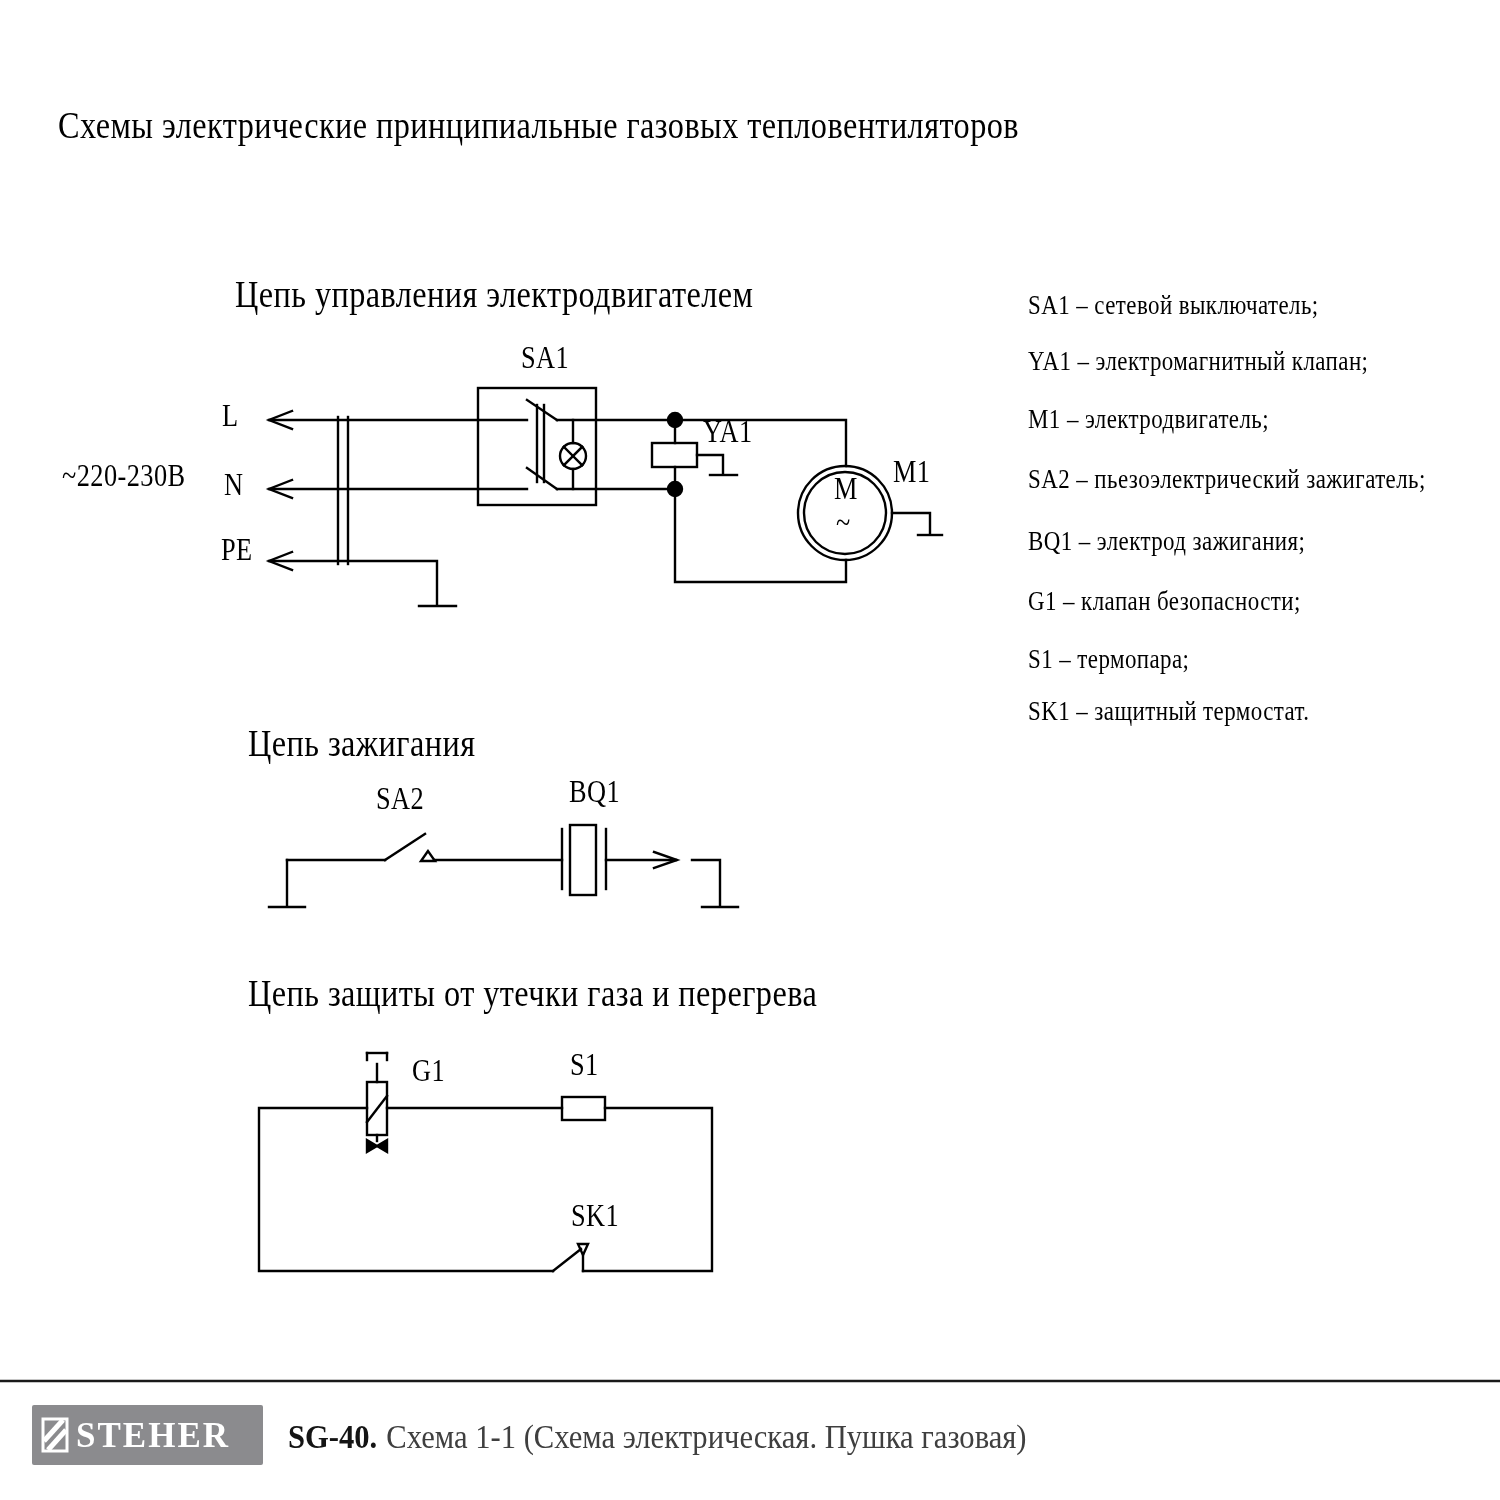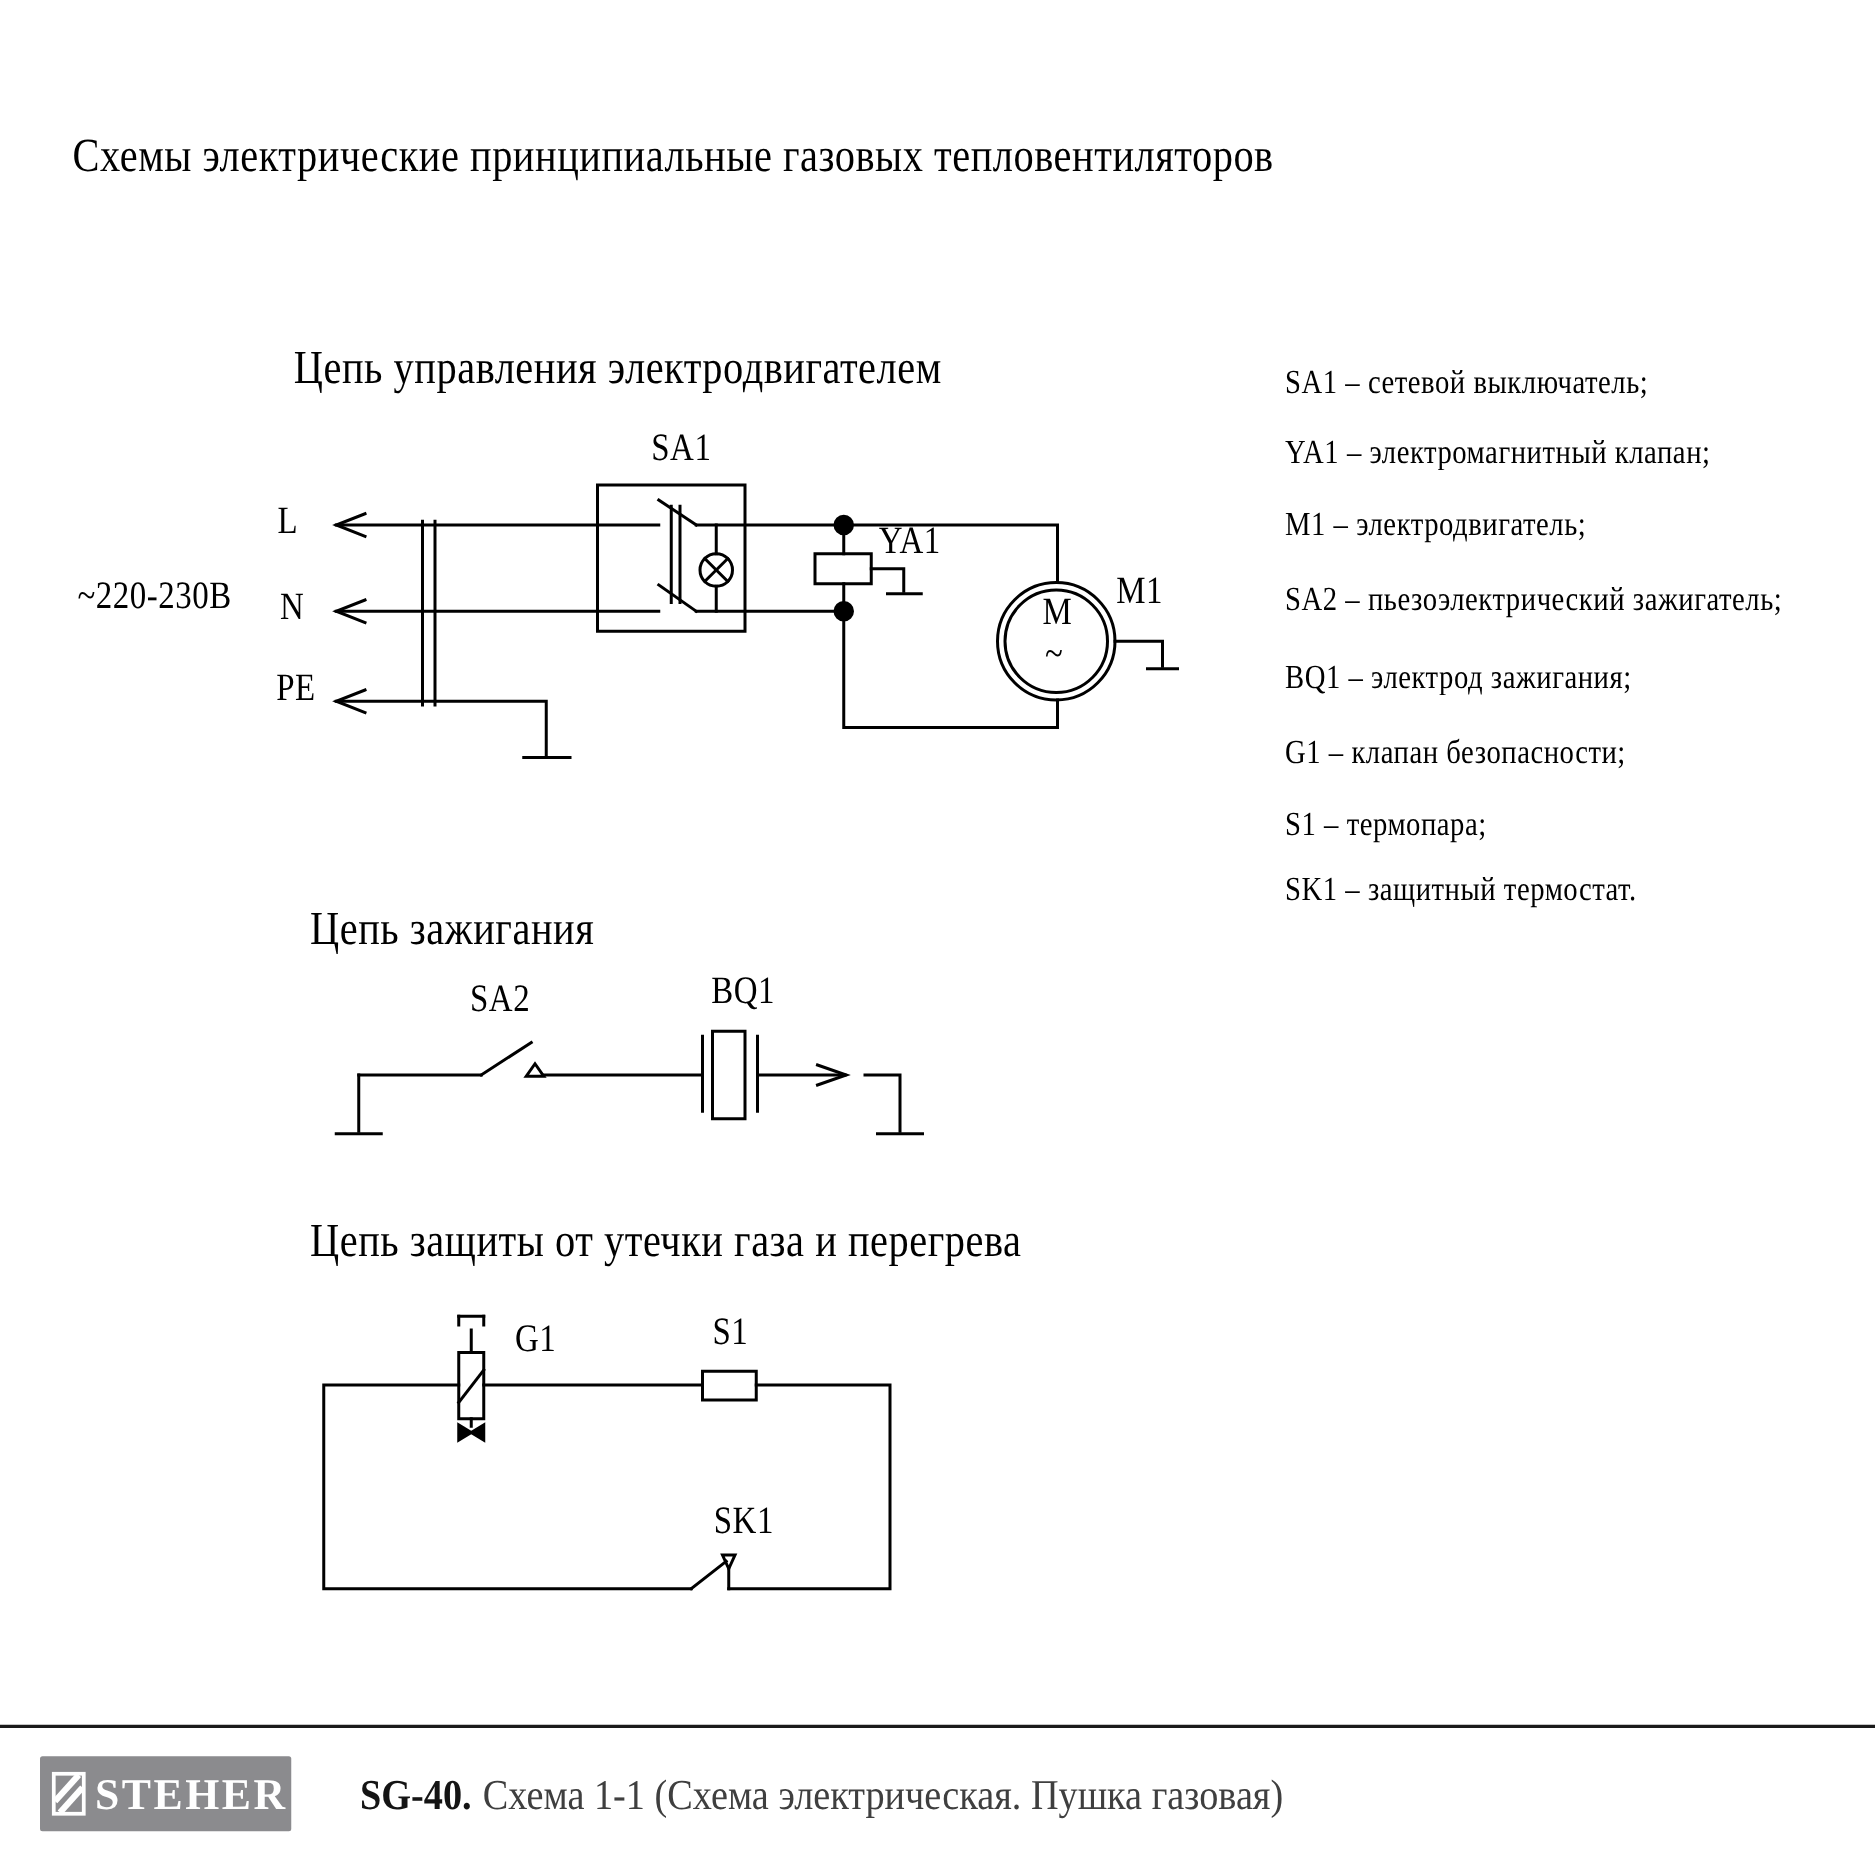--- a/index.html
+++ b/index.html
@@ -8,21 +8,21 @@
     font-family:Liberation Serif, serif;color:#000;
   }
   #art{position:absolute;left:0;top:0;width:1500px;height:1500px;}
   .lbl{position:absolute;white-space:nowrap;line-height:1;color:#000;}
   .draft{transform:scaleX(0.85);transform-origin:0 0;letter-spacing:0.5px;}
   .t38{font-size:38px;}
   .t31{font-size:31px;}
   .legend-item{position:absolute;left:1028px;font-size:27px;white-space:nowrap;line-height:1;
     transform:scaleX(0.85);transform-origin:0 0;letter-spacing:0.5px;}
   #logo{
-    position:absolute;left:32px;top:1405px;width:201px;height:60px;background:#8b8b8e;
+    position:absolute;left:32px;top:1405px;width:231px;height:60px;background:#8b8b8e;
     display:flex;align-items:center;padding-left:9px;box-sizing:border-box;border-radius:2px;
   }
   #logo .brand{color:#ffffff;font-weight:bold;font-size:35px;letter-spacing:2px;margin-left:7px;line-height:1;}
   #caption{
     position:absolute;left:288px;top:1420px;font-size:34px;line-height:1;
     transform:scaleX(0.9);transform-origin:0 0;white-space:nowrap;
   }
   #caption .model{font-weight:bold;color:#141414;}
   #caption .desc{color:#3f3f3f;margin-left:10px;}
 </style>

